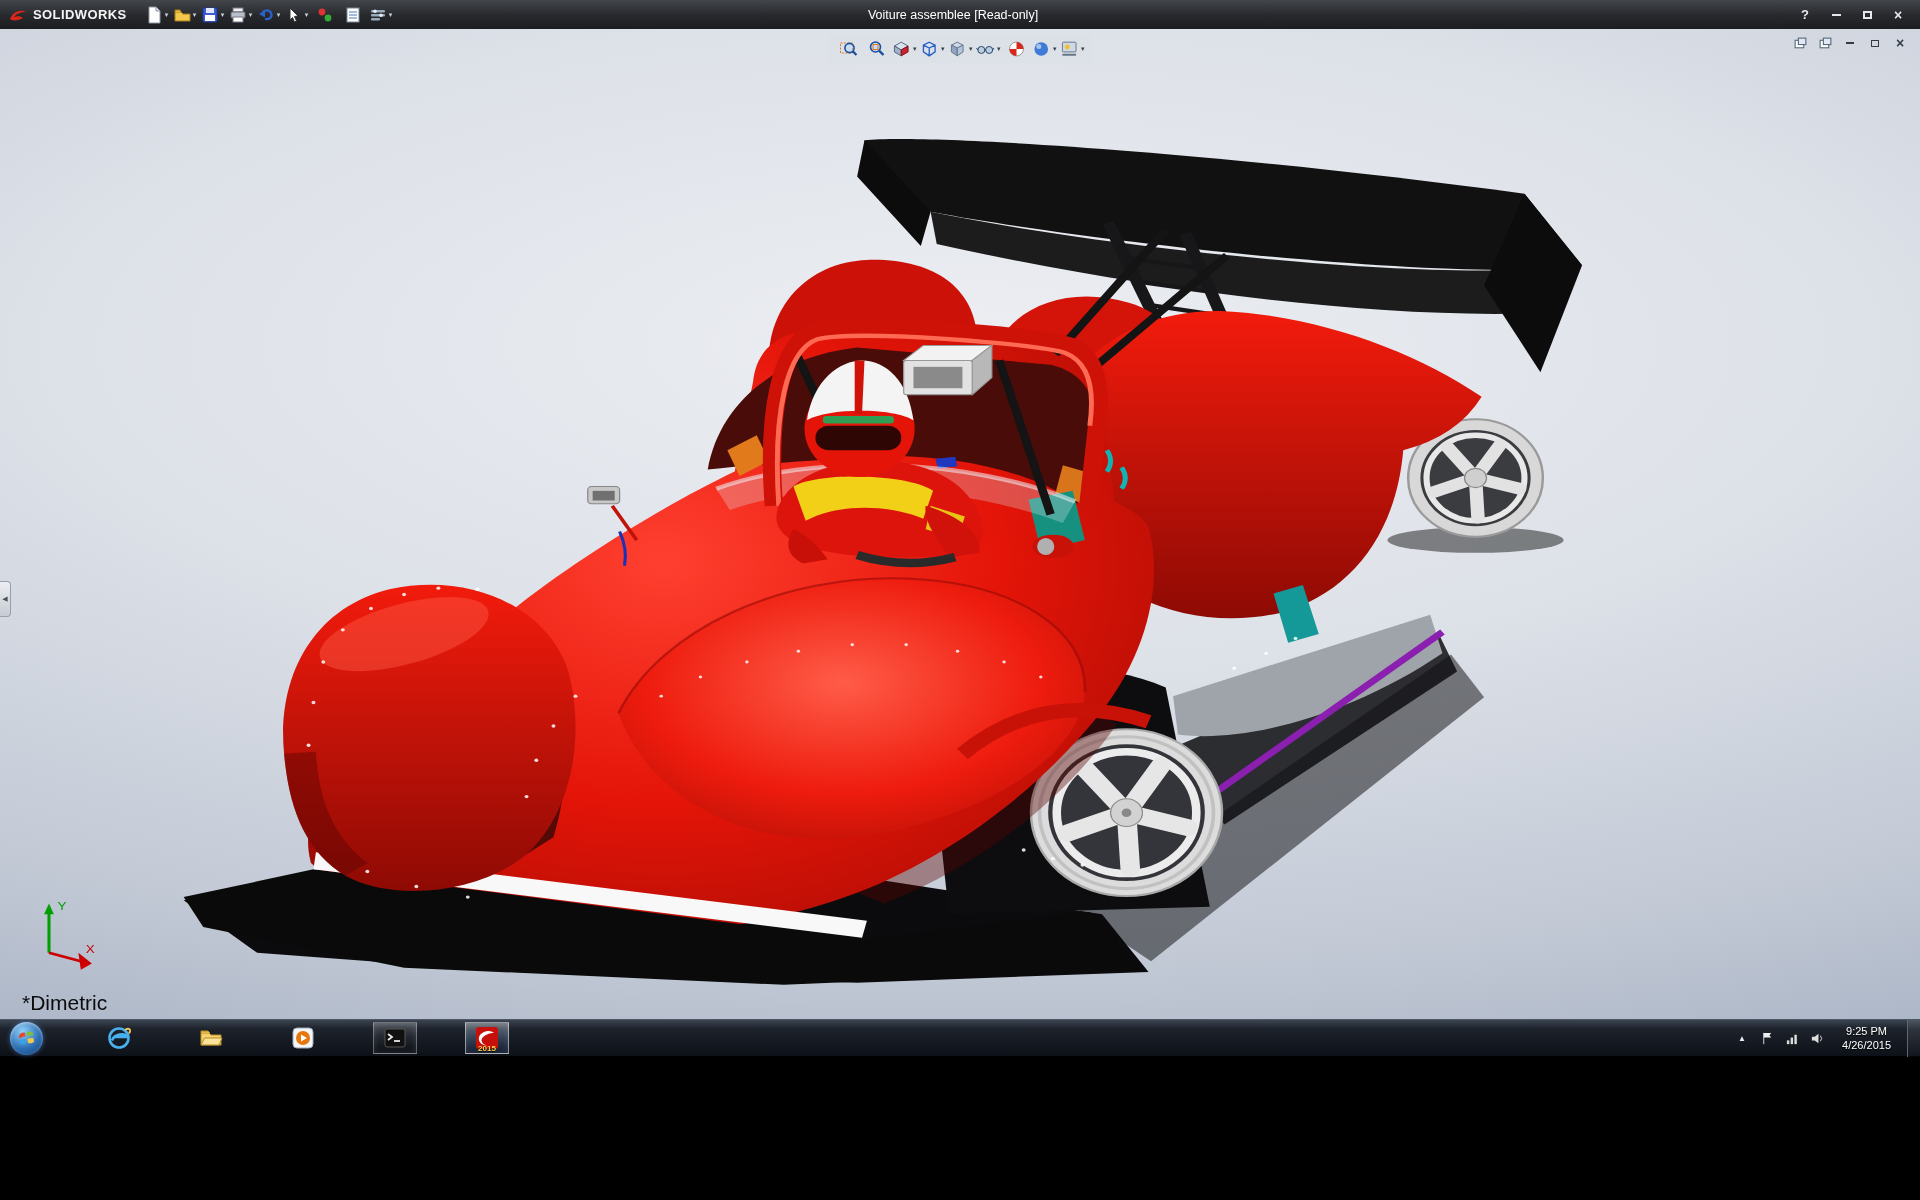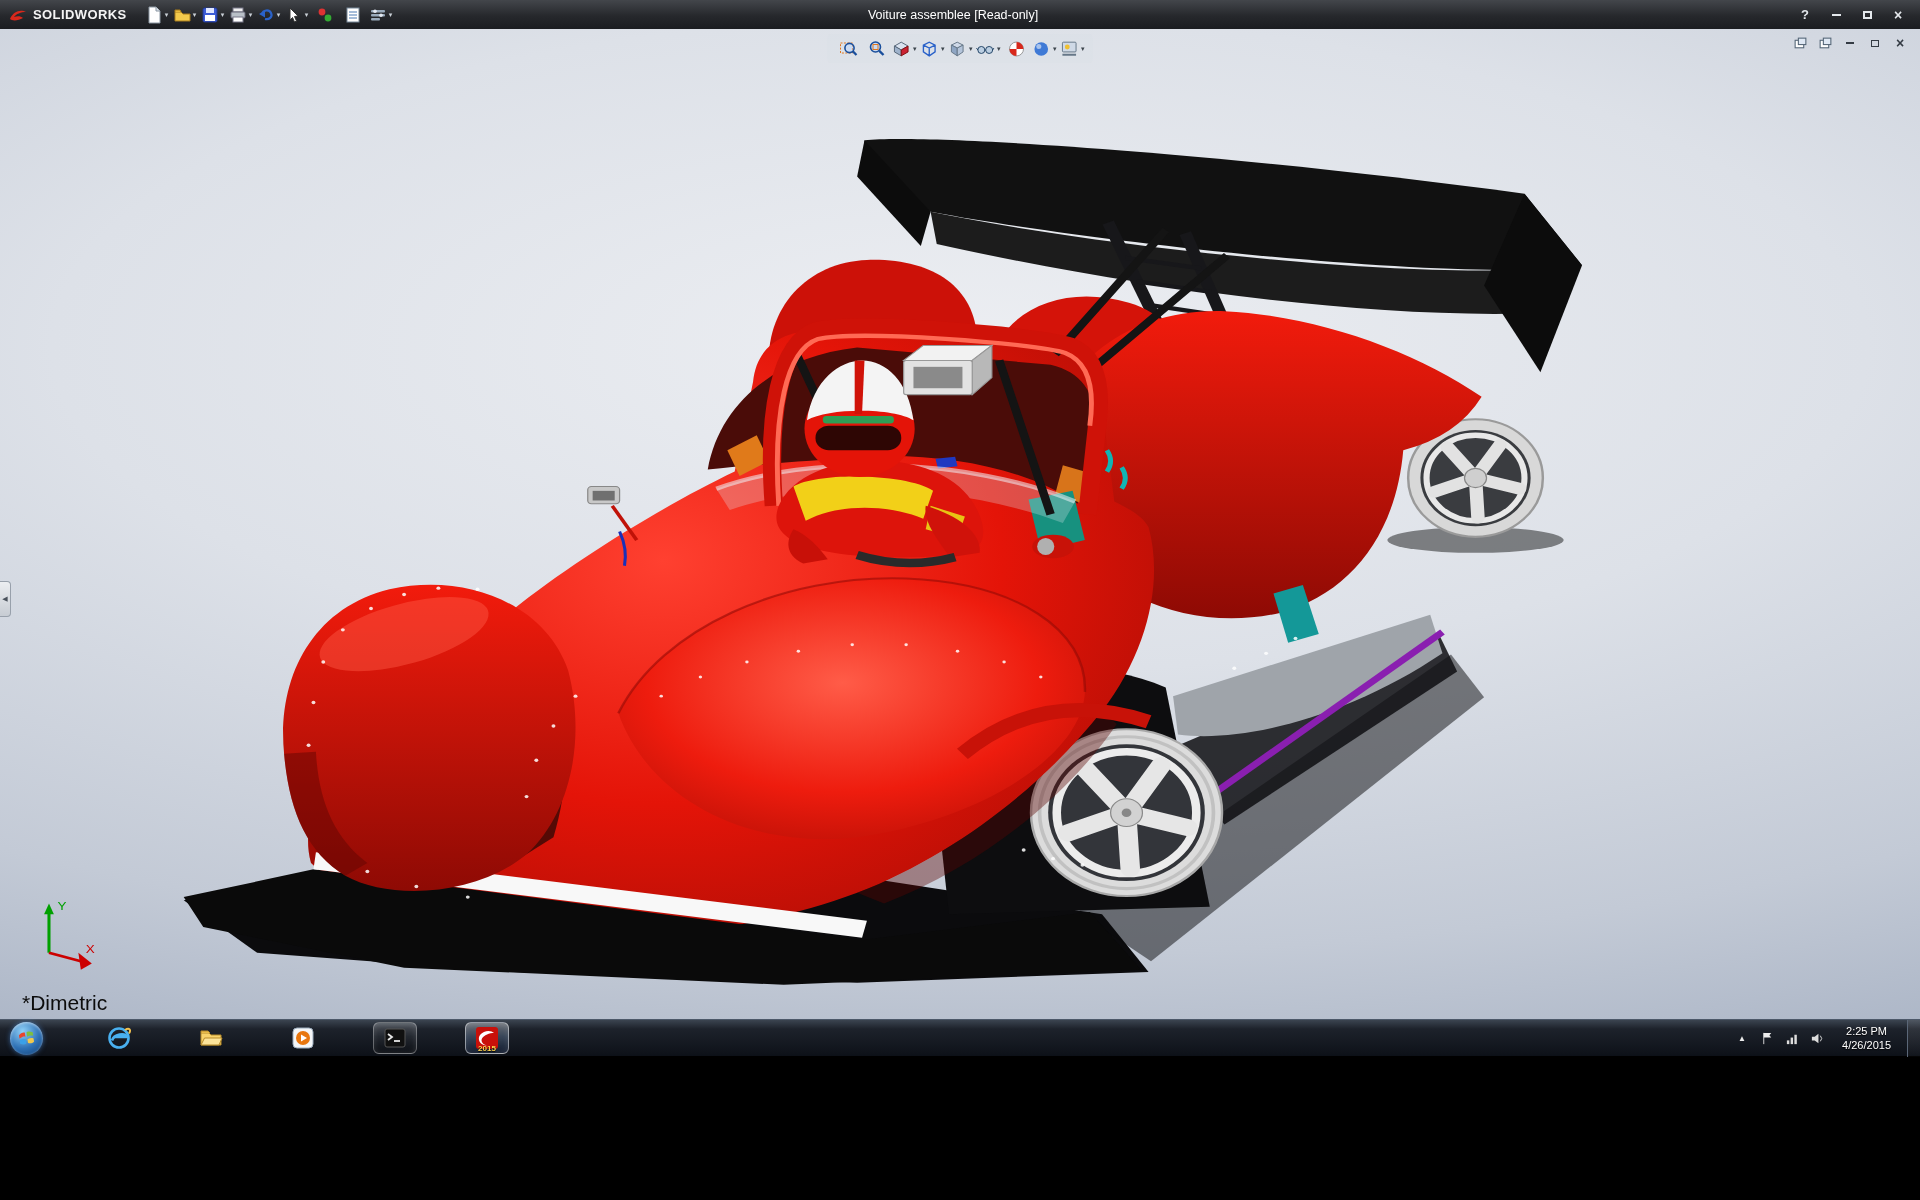--- a/index.html
+++ b/index.html
@@ -51,21 +51,21 @@
   
   .taskbar { height:37px; flex:0 0 37px; background:linear-gradient(#3b4450 0%, #1d222b 25%, #0d1118 100%);
     border-top:1px solid #4c5869; display:flex; align-items:center; padding:0 0 0 4px; position:relative; }
   .start-orb { width:33px; height:33px; border-radius:50%; margin:0 6px;
     background:radial-gradient(circle at 38% 28%, #8fd0f8, #2e70b4 55%, #0f3a6e);
     box-shadow: inset 0 1px 3px rgba(255,255,255,.6), 0 0 5px rgba(80,160,255,.5);
     display:flex; align-items:center; justify-content:center; }
   .start-orb svg { width:21px; height:21px; }
   .task-items { display:flex; align-items:center; gap:14px; margin-left:14px; }
   .task-btn { width:44px; height:32px; display:inline-flex; align-items:center; justify-content:center;
-    border-radius:6px; position:relative;margin-left:34px; }
+    border-radius:0; position:relative;margin-left:34px; }
   .task-btn svg { width:26px; height:26px; }
   .task-btn.open { background:linear-gradient(rgba(255,255,255,.20),rgba(255,255,255,.05) 45%,rgba(0,0,0,.22));
     border:1px solid rgba(255,255,255,.34); box-shadow: inset 0 0 6px rgba(255,255,255,.12); }
   .task-btn.active { background:linear-gradient(rgba(255,255,255,.34),rgba(140,175,220,.28) 45%,rgba(25,45,85,.35));
     border:1px solid rgba(255,255,255,.5); }
   .badge { position:absolute; bottom:0px; left:0; right:0; text-align:center; font-size:8px;
     font-weight:bold; color:#ffd24a; text-shadow:0 1px 1px #000; pointer-events:none; }
   .tray { margin-left:auto; display:flex; align-items:center; gap:7px; height:100%; }
   .tray-icons { display:flex; align-items:center; gap:7px; }
   .tray-btn { width:18px; height:18px; display:inline-flex; align-items:center; justify-content:center;
@@ -549,19 +549,19 @@
             </svg>
           </span>
           <span class="tray-btn">
             <svg viewBox="0 0 16 16">
               <path d="M2 6 h3 l4 -3 v10 l-4 -3 h-3 z" fill="#ddd"></path>
               <path d="M11 5 q3 3 0 6" stroke="#ddd" fill="none"></path>
             </svg>
           </span>
         </div>
       <div class="clock">
-        <div>2:25 PM</div>
+        <div>9:25 PM</div>
         <div>4/26/2015</div>
       </div>
       <div class="show-desktop"></div>
     </div>
   </div>
 </div>
 
 </body></html>

